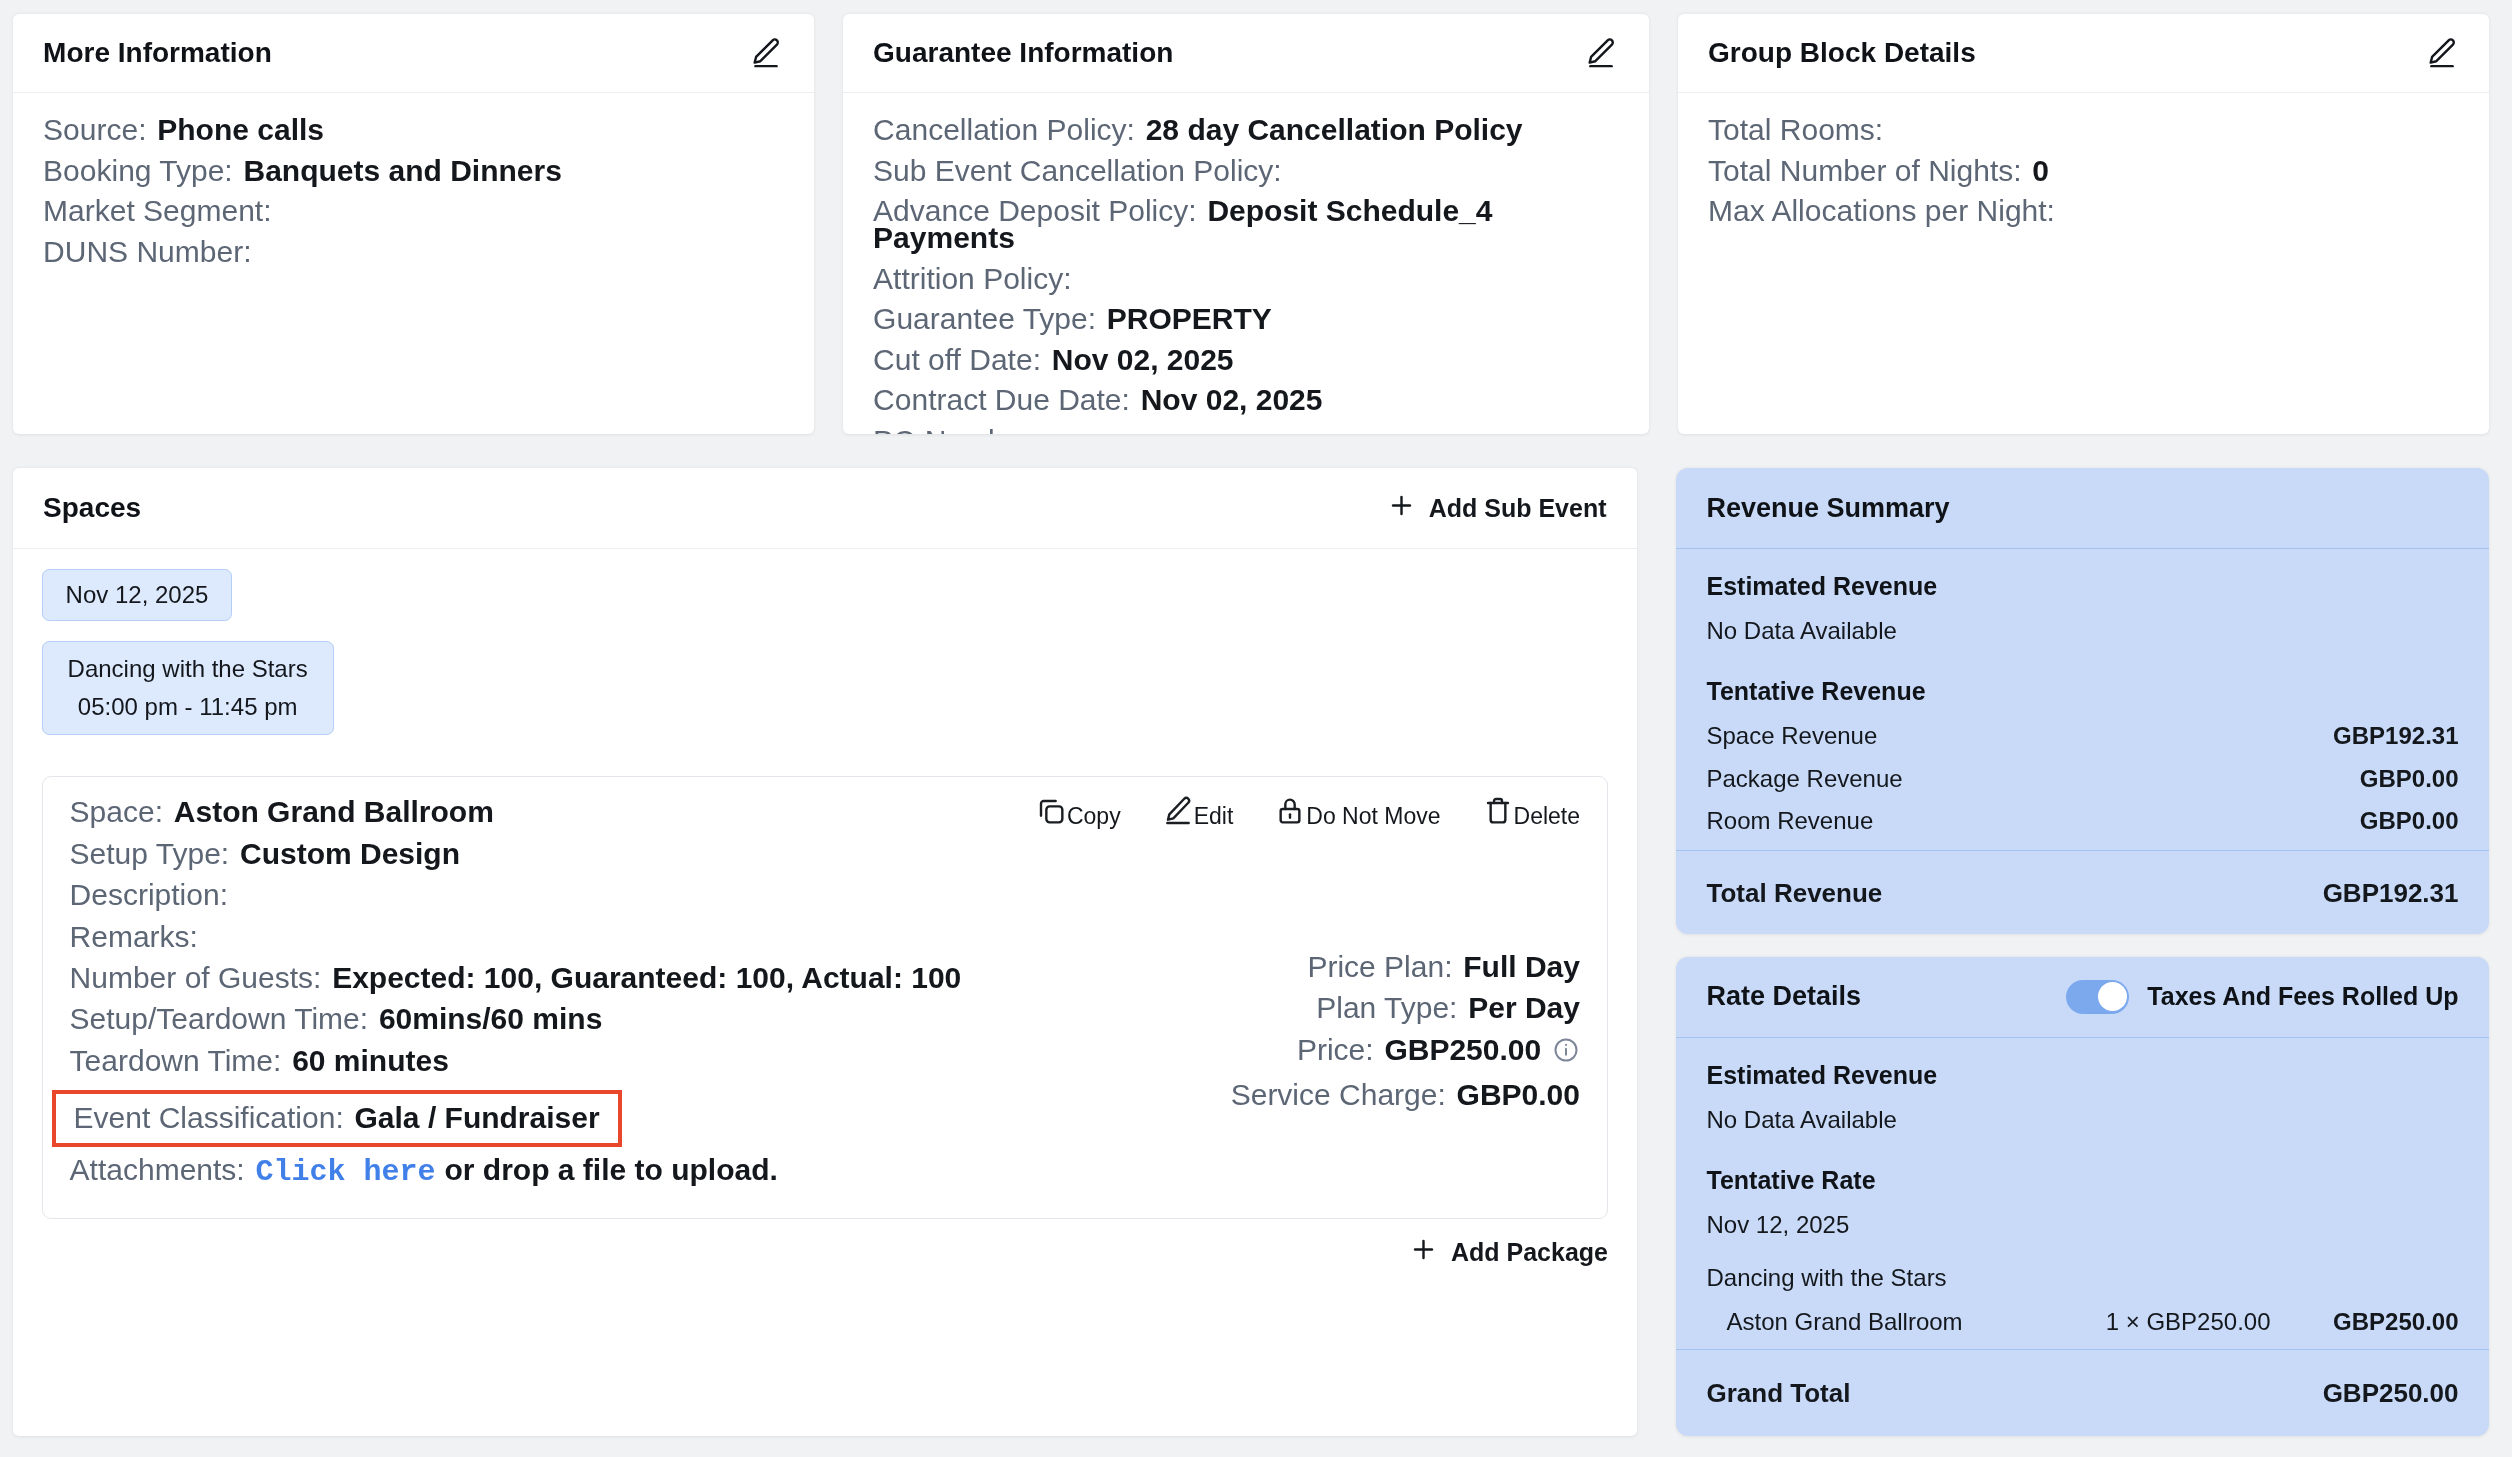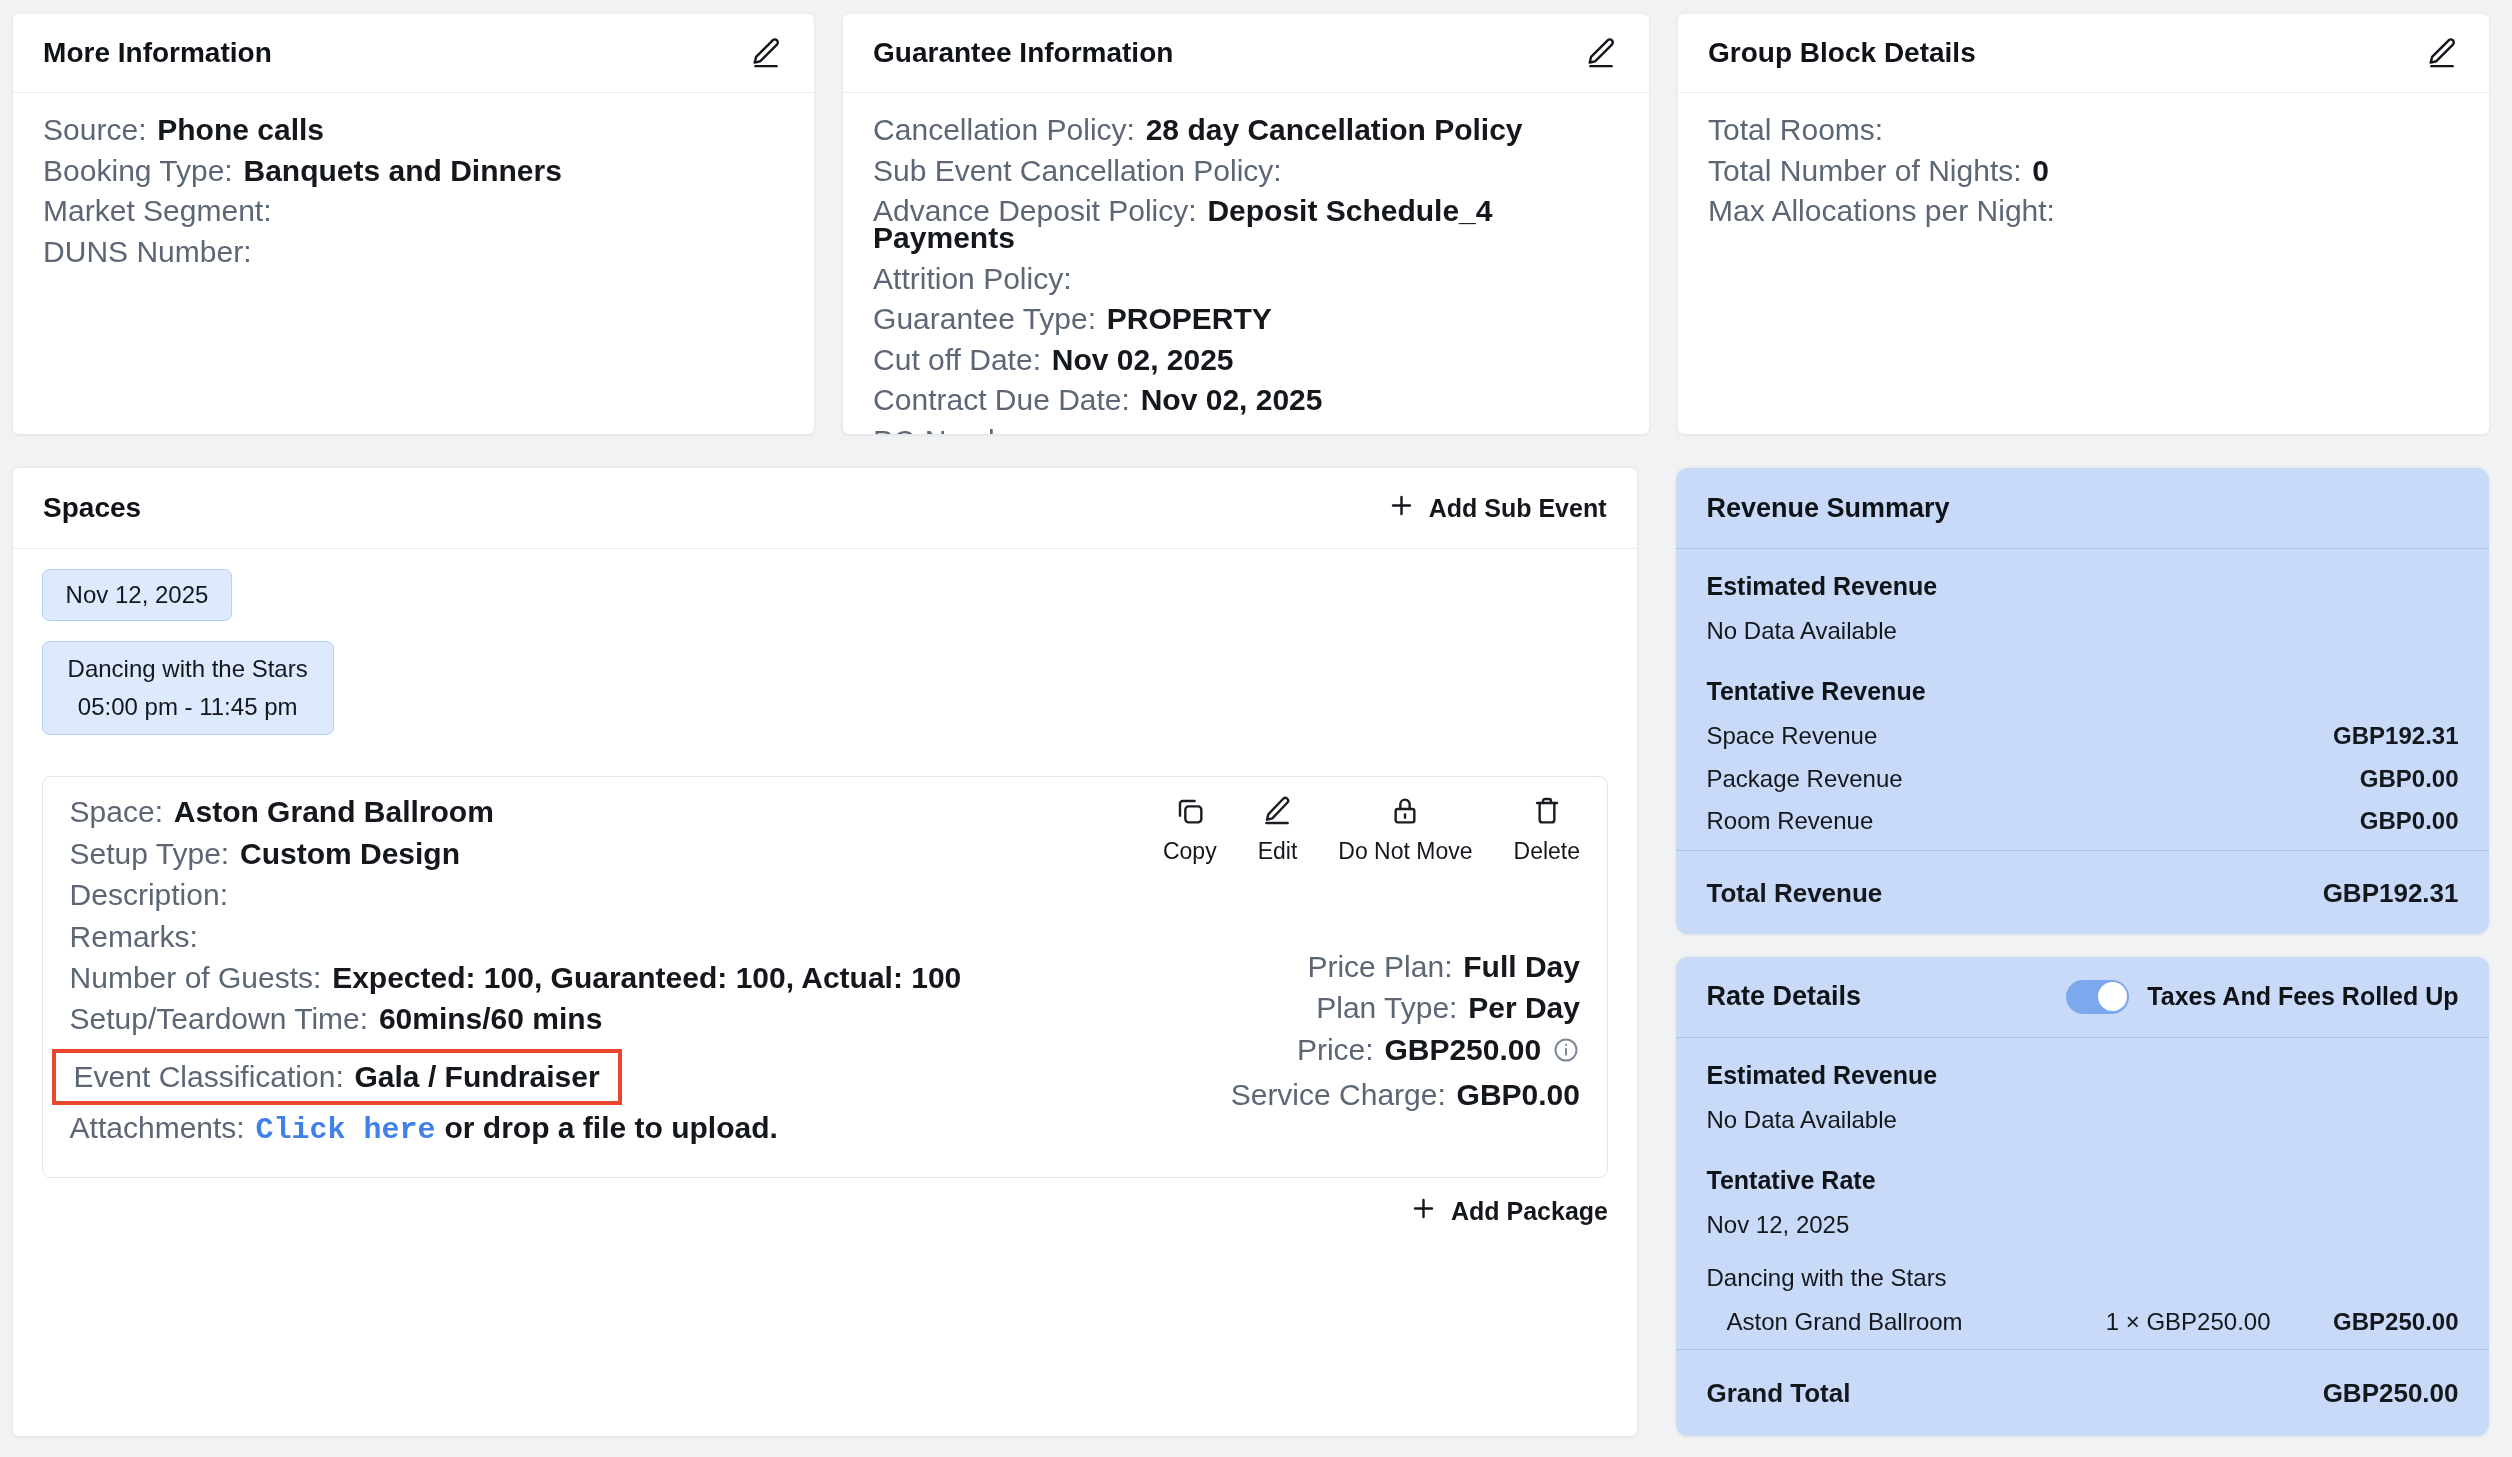--- a/index.html
+++ b/index.html
@@ -65,21 +65,21 @@
     display:inline-block; border:4.5px solid #e8472b;
     padding:10px 18px 11.7px 18px; margin:1.8px 0 9px -18px;
   }
   .classification-wrap .field { margin-bottom:0; }
 
   .attach-link { color:#4080e8; font-weight:600; cursor:pointer; margin-right:9px;font-family:Liberation Mono, monospace; }
   .attach-suffix { color:#14181d; font-weight:600; }
 
   .actions { position:absolute; top:18px; right:27px; display:flex; gap:41px; }
   .action { background:none; border:none; cursor:pointer; font-family:inherit;
-    display:flex; flex-direction:column; align-items:center; }
+    display:flex; flex-direction:row; align-items:center; }
   .action svg { width:32px; height:32px; stroke:#1a1d21; fill:none; stroke-width:1.8; stroke-linecap:round; stroke-linejoin:round; }
   .action-label { font-size:23px; color:#14181d; margin-top:8px; }
 
   .price-col { position:absolute; top:176px; right:27px; text-align:right; }
   .price-col .field { margin-bottom:14.4px; }
   .info-icon { display:inline-block; vertical-align:-3.6px; margin-left:10.8px; cursor:pointer; }
   .info-icon svg { width:28px; height:28px; stroke:#7d8798; fill:none; stroke-width:1.7; stroke-linecap:round; }
 
   .add-package-row { margin-top:16px; display:flex; justify-content:flex-end; }
 
@@ -203,20 +203,21 @@
         </div>
       </div>
 
       <div class="event-box">
         <div class="field"><span class="lbl">Space:</span><span class="val">Aston Grand Ballroom</span></div>
         <div class="field"><span class="lbl">Setup Type:</span><span class="val">Custom Design</span></div>
         <div class="field"><span class="lbl">Description:</span><span class="val"></span></div>
         <div class="field"><span class="lbl">Remarks:</span><span class="val"></span></div>
         <div class="field"><span class="lbl">Number of Guests:</span><span class="val">Expected: 100, Guaranteed: 100, Actual: 100</span></div>
         <div class="field"><span class="lbl">Setup/Teardown Time:</span><span class="val">60mins/60 mins</span></div>
+        <div class="field"><span class="lbl">Teardown Time:</span><span class="val">60 minutes</span></div>
 
         <div class="classification-wrap">
           <div class="field"><span class="lbl">Event Classification:</span><span class="val">Gala / Fundraiser</span></div>
         </div>
 
         <div class="field">
           <span class="lbl">Attachments:</span><span class="attach-link">Click here</span><span class="attach-suffix">or drop a file to upload.</span>
         </div>
 
         <div class="actions">

